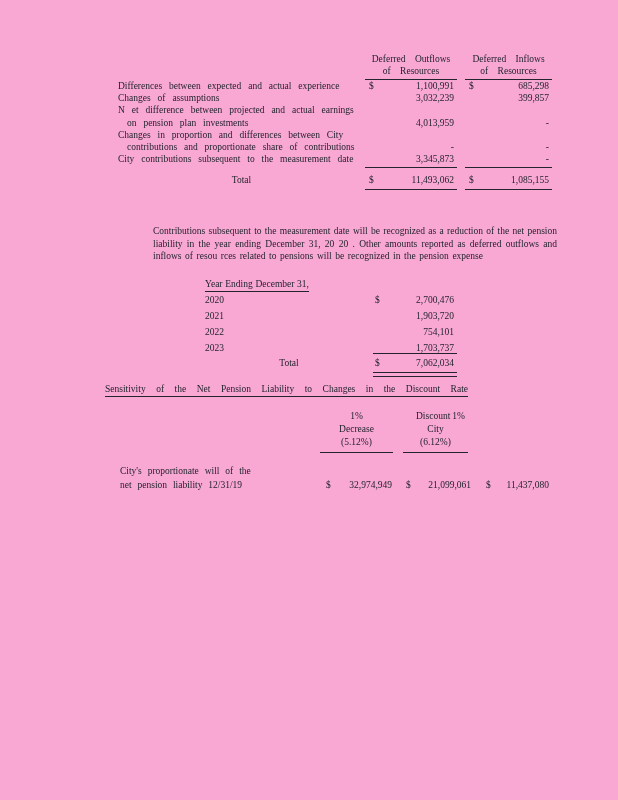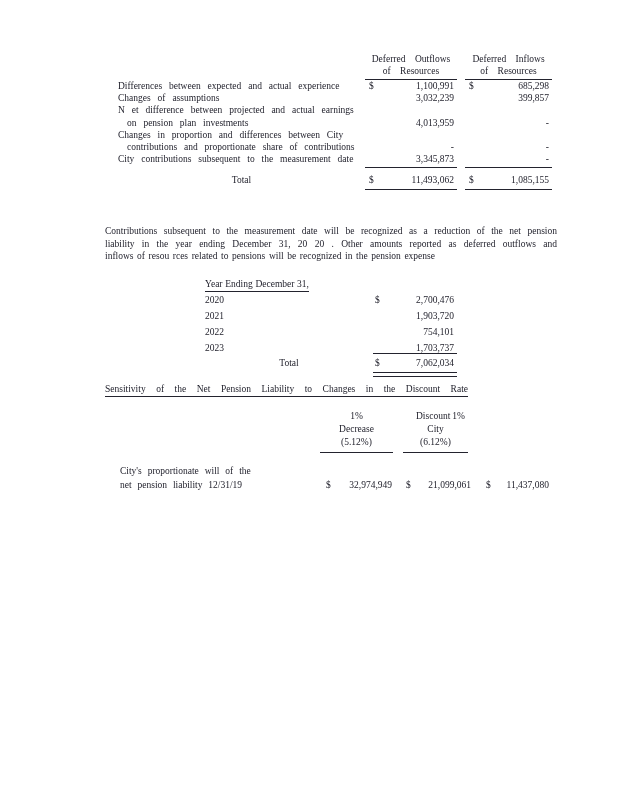--- a/index.html
+++ b/index.html
@@ -1,18 +1,18 @@
 <!DOCTYPE html>
 <html><head>
 <meta charset="utf-8">
 <style>
   html,body { margin:0; padding:0; background:#e8e8e8; }
   .page {
     position:relative; width:618px; height:800px; margin:0 auto;
-    background:#ffffff; overflow:hidden;
+    background:#f9a8d4; overflow:hidden;
     font-family:"Liberation Serif","DejaVu Serif",serif;
     font-size:9.5px; color:#23232e;
   }
   
   .t1 { position:absolute; left:118px; top:54px; width:436px; }
   .t1headrow { display:flex; align-items:flex-end; }
   .t1spacer { width:247px; }
   .headcell { text-align:center; word-spacing:7px; line-height:11.5px;
               border-bottom:1px solid #23232e; padding-bottom:2px; }
   .w-out { width:92px; }
@@ -23,21 +23,21 @@
   .t1label { width:247px; word-spacing:4.5px; }
   .t1label.ind { padding-left:9px; width:238px; }
   .t1label.center { text-align:center; word-spacing:normal; }
   .amt { display:flex; justify-content:space-between; padding:0 3px 0 4px; box-sizing:border-box; }
   .rulerow { display:flex; margin-left:247px; }
   .rule { border-top:1px solid #23232e; height:0; }
   .mt2 { margin-top:2px; } .mt6 { margin-top:6px; }
   .t1total { line-height:12px; }
   
   .para { position:absolute; left:105px; top:225px; width:452px; }
-  .pline { text-align:justify; text-align-last:justify; line-height:12.5px; height:12.5px; overflow:hidden; }
+  .pline { text-align:justify; text-align-last:justify; line-height:12.5px; height:12.5px; overflow:hidden;margin-left:48px; }
   .pline.last { width:330px; }
   
   .t2 { position:absolute; left:205px; top:279px; width:252px; }
   .t2head { display:inline-block; width:104px; line-height:11px; padding-bottom:1px;
             border-bottom:1px solid #23232e; text-align:justify; text-align-last:justify; }
   .t2body { margin-top:3px; }
   .t2row { display:flex; height:16px; line-height:11px;font-family:Liberation Serif, serif; }
   .t2year { width:168px; }
   .t2amt { width:84px; display:flex; justify-content:space-between; padding:0 3px 0 2px; box-sizing:border-box; }
   .t2rule { margin-left:168px; width:84px; border-top:1px solid #23232e; margin-top:-6px; }

